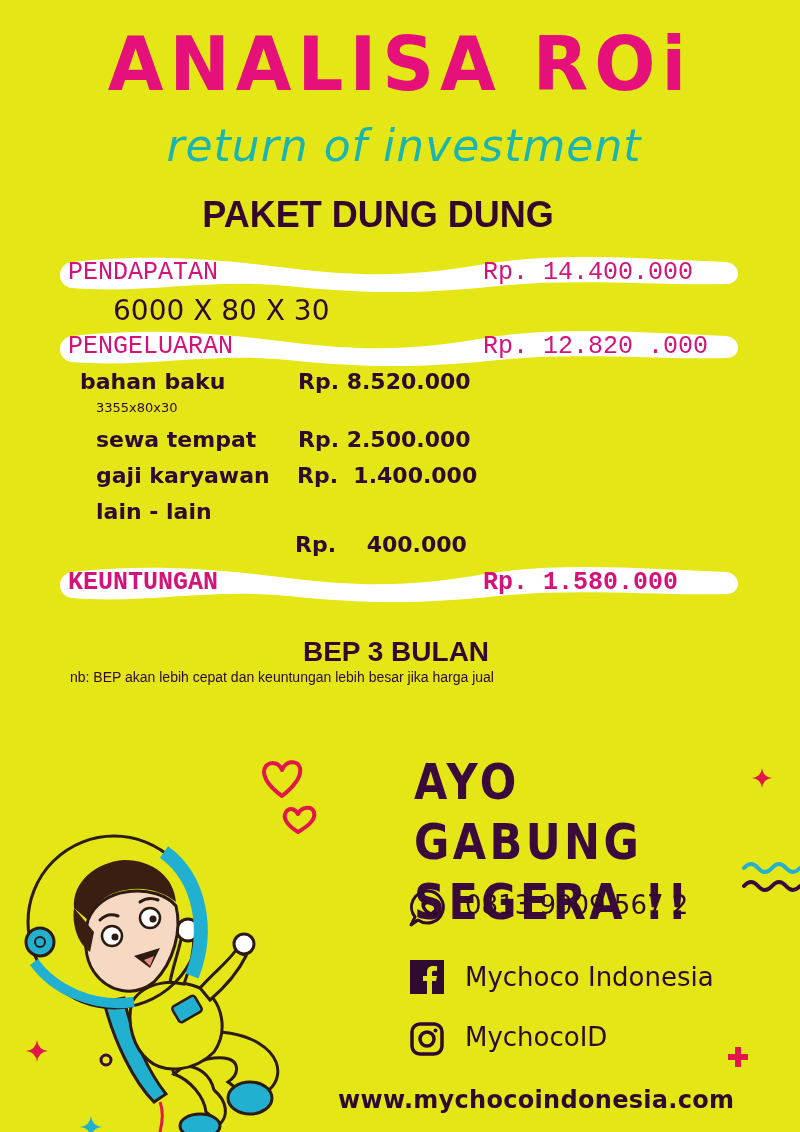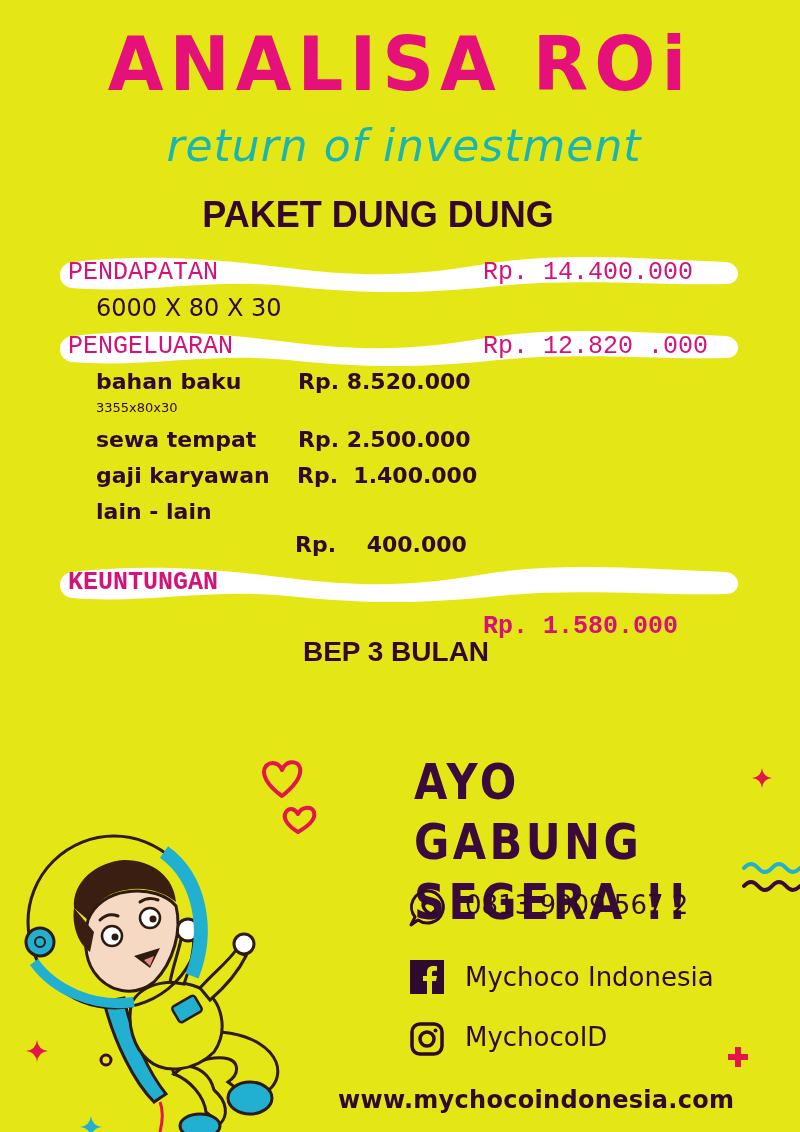--- a/index.html
+++ b/index.html
@@ -77,49 +77,50 @@
 
 <div class="abs title">ANALISA ROi</div>
 <div class="abs subtitle">return of investment</div>
 <div class="abs package">PAKET DUNG DUNG</div>
 
 <svg class="abs wave" style="top:254px" viewBox="0 0 680 38" preserveAspectRatio="none">
   <path d="M14,8 C90,0 150,4 230,14 C310,24 360,22 440,8 C520,-2 600,6 668,8 C684,10 684,30 668,30 C600,32 520,24 440,32 C360,40 310,40 230,32 C150,24 90,40 14,34 C-2,32 -2,10 14,8 Z" fill="#ffffff"></path>
 </svg>
 <div class="abs row-label" style="left:68px; top:258px;">PENDAPATAN</div>
 <div class="abs row-value" style="left:483px; top:258px;">Rp. 14.400.000</div>
-<div class="abs dark" style="left:96px; top:294px; font-size:24px;">6000 X 80 X 30</div>
+<div class="abs dark" style="left:113px; top:294px; font-size:28px;">6000 X 80 X 30</div>
 
 <svg class="abs wave" style="top:328px" viewBox="0 0 680 38" preserveAspectRatio="none">
   <path d="M14,8 C90,0 150,4 230,14 C310,24 360,22 440,8 C520,-2 600,6 668,8 C684,10 684,30 668,30 C600,32 520,24 440,32 C360,40 310,40 230,32 C150,24 90,40 14,34 C-2,32 -2,10 14,8 Z" fill="#ffffff"></path>
 </svg>
 <div class="abs row-label" style="left:68px; top:332px;">PENGELUARAN</div>
 <div class="abs row-value" style="left:483px; top:332px;">Rp. 12.820 .000</div>
 
-<div class="abs dark item-label" style="left:96px; top:369px;">bahan baku</div>
+<div class="abs dark item-label" style="left:80px; top:369px;">bahan baku</div>
 <div class="abs dark item-value" style="left:298px; top:369px;">Rp. 8.520.000</div>
 <div class="abs dark small-note" style="left:96px; top:400px;">3355x80x30</div>
 
 <div class="abs dark item-label" style="left:96px; top:427px;">sewa tempat</div>
 <div class="abs dark item-value" style="left:298px; top:427px;">Rp. 2.500.000</div>
 
 <div class="abs dark item-label" style="left:96px; top:463px;">gaji karyawan</div>
 <div class="abs dark item-value" style="left:297px; top:463px;">Rp.  1.400.000</div>
 
 <div class="abs dark item-label" style="left:96px; top:499px;">lain - lain</div>
 <div class="abs dark item-value" style="left:295px; top:499px;margin-top:33px;">Rp.    400.000</div>
 
 <svg class="abs wave" style="top:564px; width:680px;" viewBox="0 0 680 38" preserveAspectRatio="none">
   <path d="M14,8 C90,0 150,4 230,14 C310,24 360,22 440,8 C520,-2 600,6 668,8 C684,10 684,30 668,30 C600,32 520,24 440,32 C360,40 310,40 230,32 C150,24 90,40 14,34 C-2,32 -2,10 14,8 Z" fill="#ffffff"></path>
 </svg>
 <div class="abs row-label bold" style="left:68px; top:568px;">KEUNTUNGAN</div>
-<div class="abs row-value bold" style="left:483px; top:568px;margin-top:44px;">Rp. 1.580.000</div>
+<div class="abs row-value bold" style="left:483px; top:568px;">Rp. 1.580.000</div>
 
 <div class="abs bep">BEP 3 BULAN</div>
 <div class="abs note">
+  <div>nb: BEP akan lebih cepat dan keuntungan lebih besar jika harga jual</div>
 </div>
 
 <svg class="abs" style="left:258px; top:756px;" width="70" height="84" viewBox="0 0 70 84">
   <path d="M24,40 C10,30 2,18 8,10 C14,4 22,8 24,14 C28,4 40,4 42,12 C44,22 34,32 24,40 Z" fill="none" stroke="#e3164b" stroke-width="4" stroke-linejoin="round"></path>
   <path d="M40,76 C30,70 24,62 28,56 C32,50 38,54 40,58 C44,50 54,50 56,56 C58,64 50,70 40,76 Z" fill="none" stroke="#e3164b" stroke-width="4" stroke-linejoin="round"></path>
 </svg>
 
 <svg class="abs" style="left:752px; top:768px;" width="20" height="20" viewBox="0 0 20 20">
   <path d="M10,0 Q11,9 20,10 Q11,11 10,20 Q9,11 0,10 Q9,9 10,0 Z" fill="#e3164b"></path>
 </svg>

